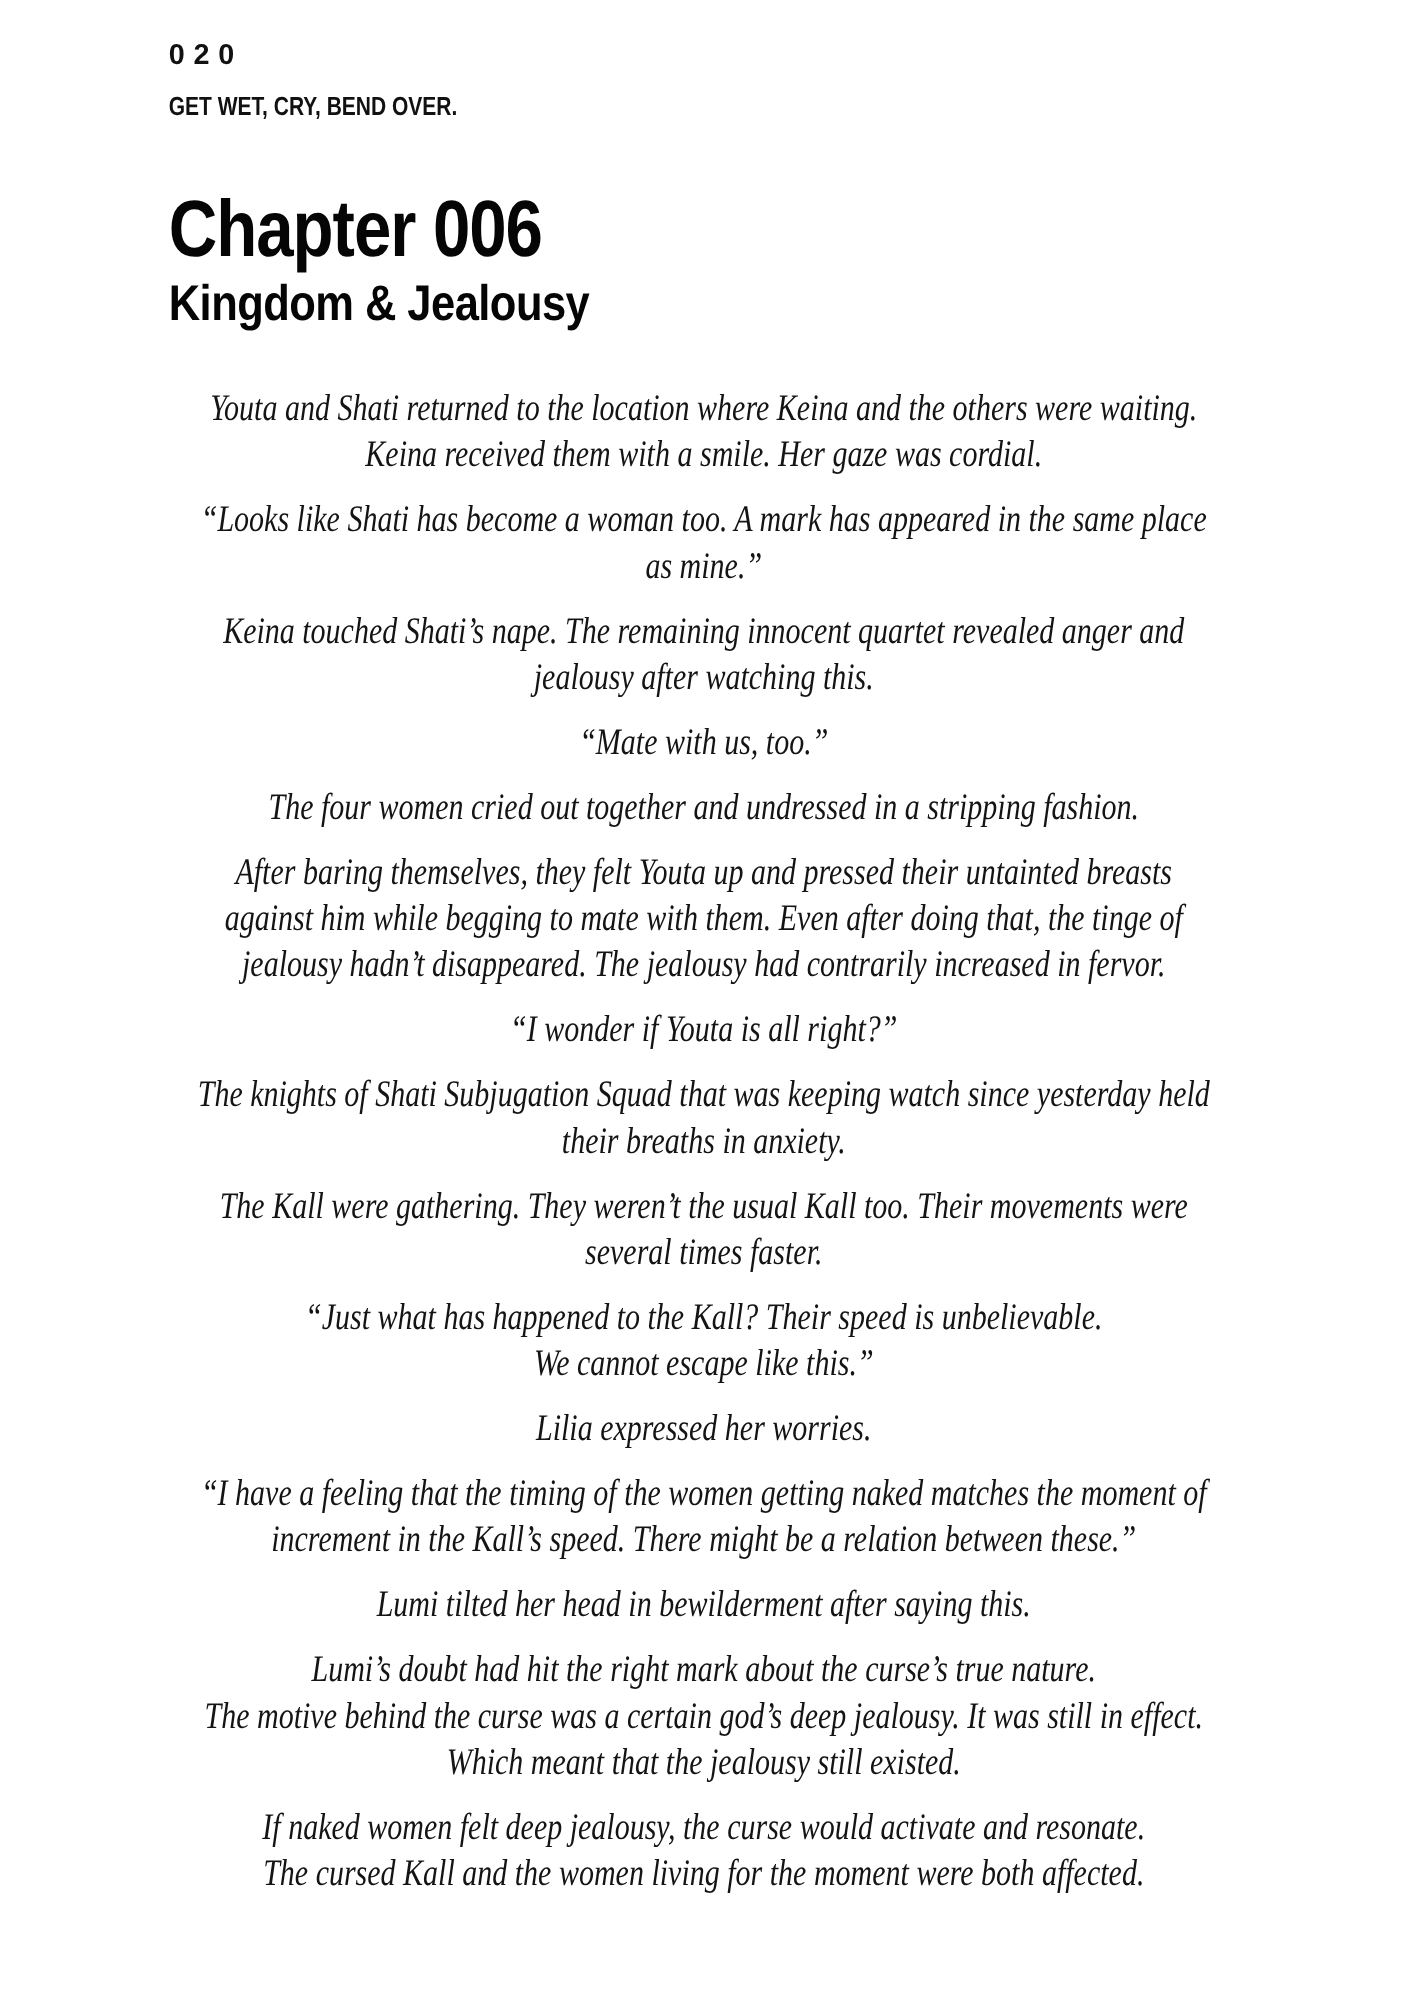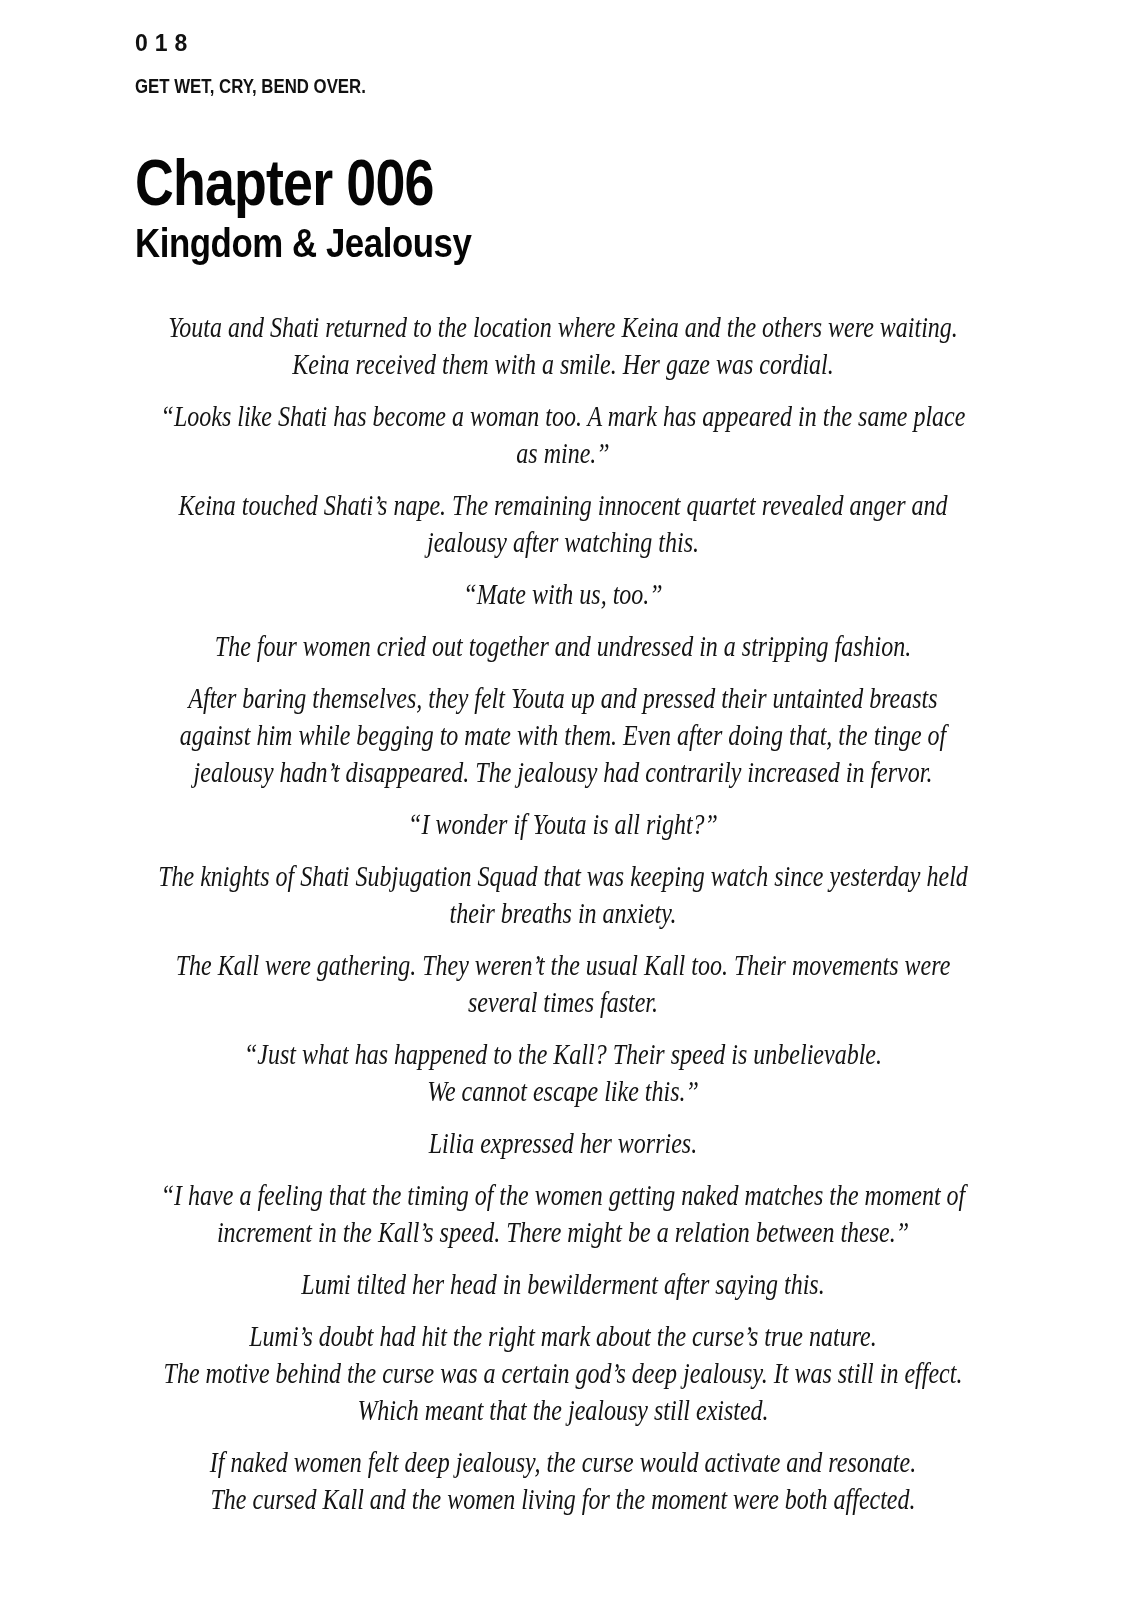--- a/index.html
+++ b/index.html
@@ -94,21 +94,21 @@
   .line {
     white-space: nowrap;
   }
 </style>
 </head>
 <body>
 
 <div class="page">
 
   <header class="page-header">
-    <div class="page-number">018</div>
+    <div class="page-number">020</div>
     <div class="running-title">GET WET, CRY, BEND OVER.</div>
     <h1 class="chapter-number">Chapter 006</h1>
     <h2 class="chapter-title">Kingdom &amp; Jealousy</h2>
   </header>
 
   <main class="body-text">
 
   <div class="para">
         <div class="line">Youta and Shati returned to the location where Keina and the others were waiting.</div>
         <div class="line">Keina received them with a smile. Her gaze was cordial.</div>

